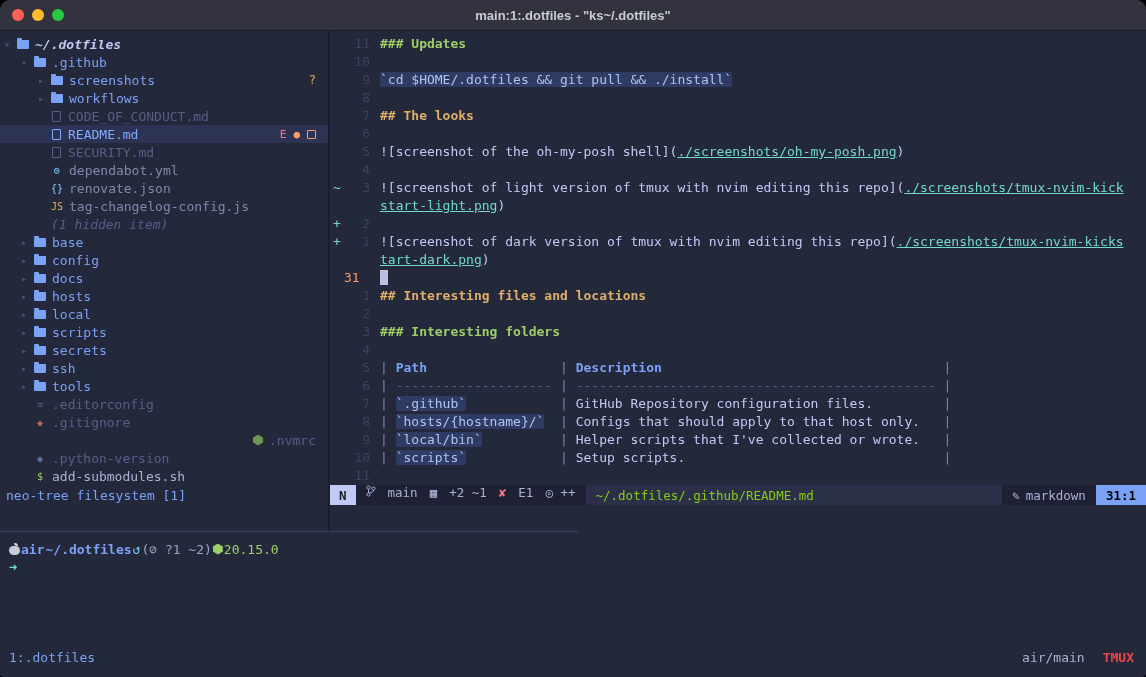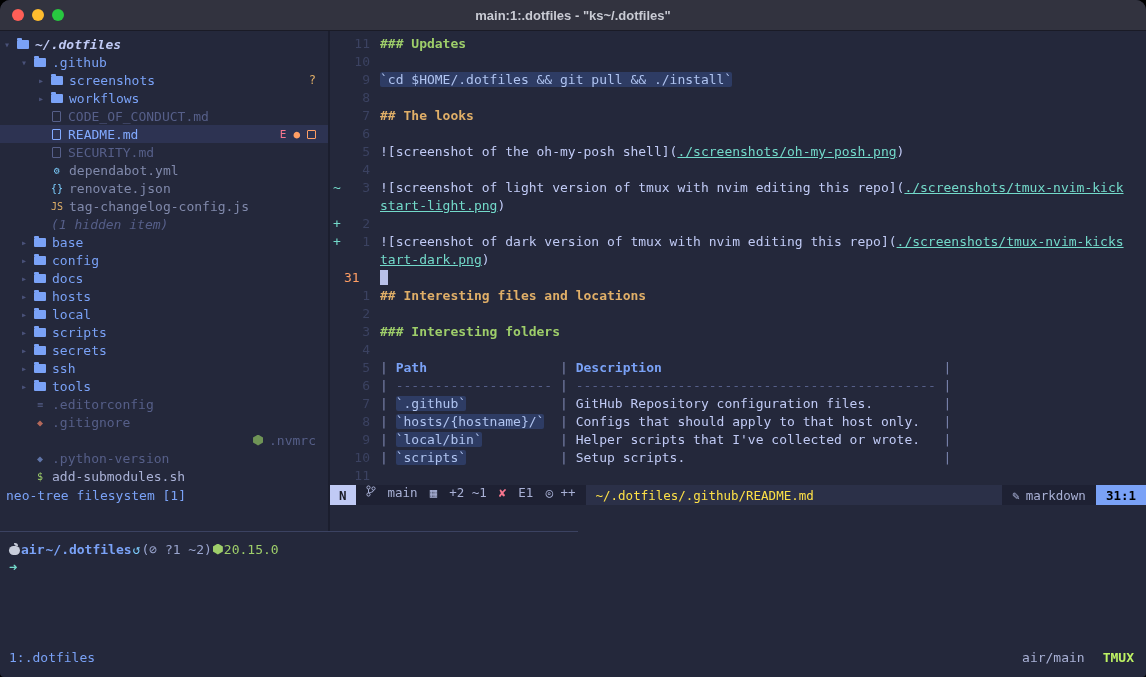--- a/index.html
+++ b/index.html
@@ -59,21 +59,21 @@
   .s-dash{color:#565f89;}
   .s-th{color:#7aa2f7;font-weight:bold;}
   .s-cursor{background:#b8c0e8;}
   
   .statusline{height:20px;flex:none;display:flex;align-items:stretch;background:#1e2133;
     font-size:12.5px;color:#a9b1d6;}
   .sl-mode{background:#c0caf5;color:#1a1b26;font-weight:bold;display:flex;align-items:center;padding:0 9px;}
   .sl-git{display:flex;align-items:flex-start;gap:12px;padding:0 10px;background:#1e2133;}
   .sl-branch-icon svg{display:block;}
   .sl-err{color:#f7768e;}
-  .sl-path{flex:1;background:#2b3048;color:#fde047;display:flex;align-items:center;padding:0 10px;min-width:0;overflow:hidden;}
+  .sl-path{flex:1;background:#2b3048;color:#84cc16;display:flex;align-items:center;padding:0 10px;min-width:0;overflow:hidden;}
   .sl-ft{display:flex;align-items:center;gap:6px;padding:0 10px;}
   .sl-pos{background:#7aa2f7;color:#000000;font-weight:bold;display:flex;align-items:center;padding:0 10px;}
   
   .divider{height:1px;flex:none;background:#3b4261;width:578px;}
   .term{flex:1;padding:8px 0 0 9px;font-size:13px;color:#c0caf5;}
   .prow{height:18px;display:flex;align-items:center;gap:1px;white-space:pre;}
   .apple{position:relative;width:11px;height:12px;flex:none;}
   .apple::before{content:"";position:absolute;bottom:0;left:0;width:11px;height:9px;
     background:#c8cdda;border-radius:5px;}
   .apple::after{content:"";position:absolute;top:0;left:5px;width:4px;height:3px;
@@ -82,21 +82,21 @@
   .p-sync{color:#7dcfff;}
   .p-git{color:#9aa5ce;}
   .hex{width:10px;height:11px;flex:none;background:#9ece6a;
     clip-path:polygon(50% 0,100% 27%,100% 73%,50% 100%,0 73%,0 27%);}
   .p-node{color:#9ece6a;}
   .p-arrow{color:#73daca;font-weight:bold;font-size:14px;}
   
   .tmuxbar{height:18px;flex:none;display:flex;align-items:flex-end;font-size:13px;padding:0 12px 0 9px;}
   .tm-left{color:#7aa2f7;}
   .tm-right{margin-left:auto;display:flex;gap:18px;color:#a9b1d6;}
-  .tm-label{color:#bef264;font-weight:bold;}
+  .tm-label{color:#ef4444;font-weight:bold;}
   .bottompad{height:12px;flex:none;}
 </style>
 </head>
 <body>
 
 <div class="window">
 
   <div class="titlebar">
     <div class="lights">
       <span class="light l-red"></span>

